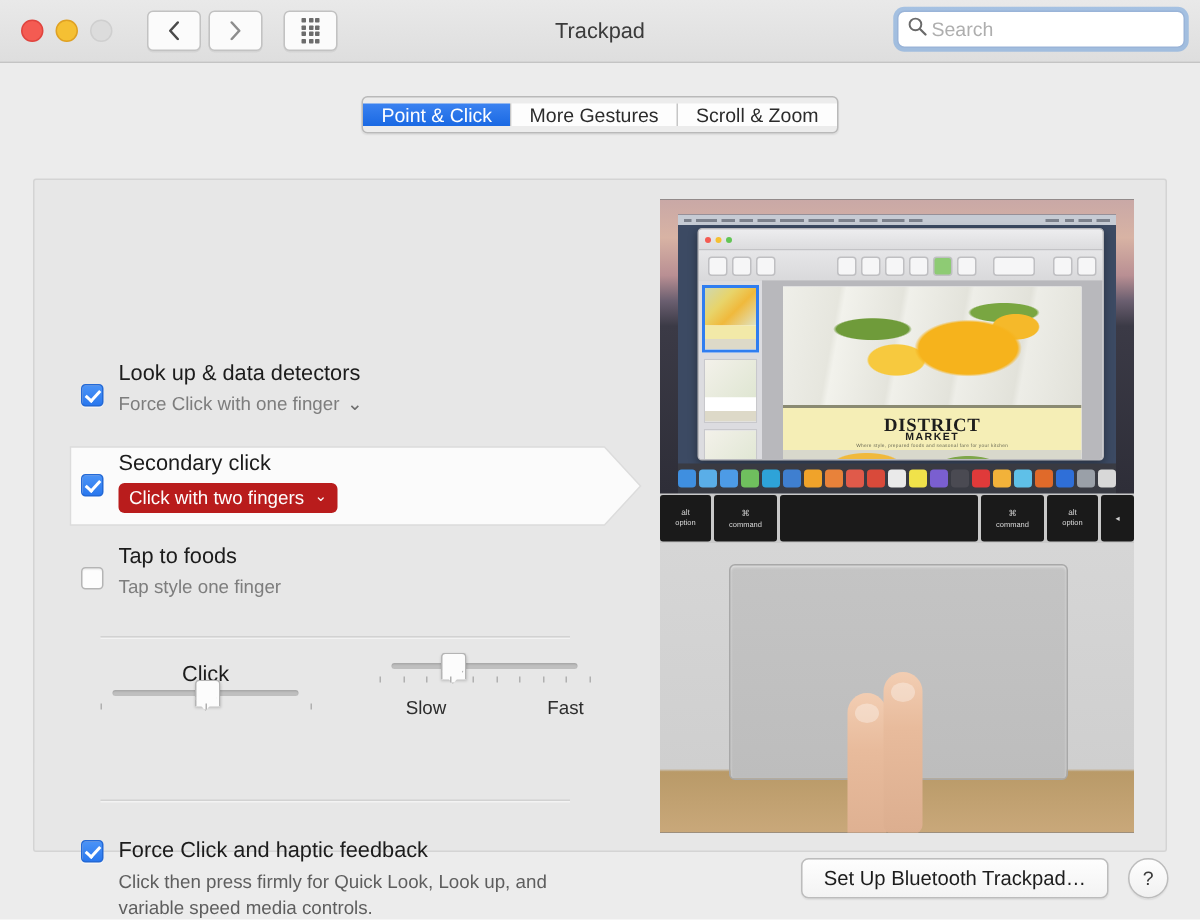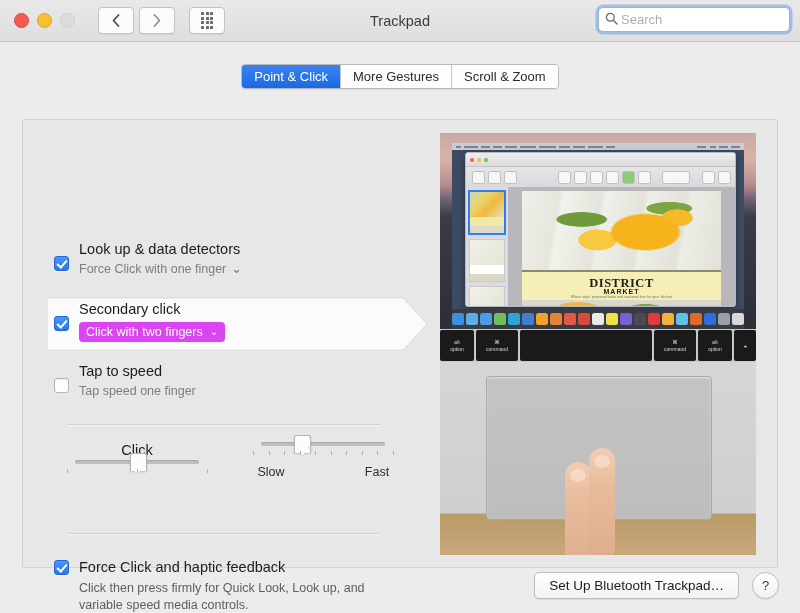--- a/index.html
+++ b/index.html
@@ -133,20 +133,21 @@
     display: flex;
     justify-content: center;
   }
   .tabs {
     display: flex;
     border: 1px solid #b9b9b9;
     border-radius: 4px;
     overflow: hidden;
     box-shadow: 0 1px 1px rgba(0,0,0,0.07);
     height: 23px;
+    align-items: center;
   }
   .tab {
     font-size: 13px;
     color: #2b2b2b;
     background: #fdfdfd;
     padding: 0 12px;
     display: flex;
     align-items: center;
     border-right: 1px solid #c6c6c6;
     white-space: nowrap;
@@ -255,21 +256,21 @@
     top: 174px;
     width: 388px;
     height: 60px;
     pointer-events: none;
   }
   .pennant svg { display: block; }
 
   .popupbtn {
     display: inline-flex;
     align-items: center;
-    background: #d946ef;
+    background: #b91c1c;
     border-radius: 4px;
     padding: 2px 7px 2px 7px;
     color: #fdfdfd;
     font-size: 12.5px;
     line-height: 16px;
   }
   .popupbtn .caret { margin-left: 7px; color: #fdfdfd; font-size: 10px; }
 
   
   .divider {
@@ -697,22 +698,22 @@
               </span>
             </div>
           </div>
         </div>
 
         <div class="optrow" style="top:240px;">
           <div class="cbwrap">
             <span class="cb off"></span>
           </div>
           <div class="opttext">
-            <div class="opt-title">Tap to speed</div>
-            <div class="opt-sub">Tap speed one finger</div>
+            <div class="opt-title">Tap to foods</div>
+            <div class="opt-sub">Tap style one finger</div>
           </div>
         </div>
 
         <div class="divider" style="top:304px;"></div>
 
         <div class="sliders">
 
           <div class="slider-block" style="margin-left:44px; width:140px;">
             <div class="slider-title">Click</div>
             <div style="position:relative; padding:0 8px;">
@@ -739,21 +740,21 @@
                   <i style="left:33.3%"></i>
                 <i style="left:44.4%"></i>
                   <i style="left:55.5%"></i>
                   <i style="left:66.6%"></i>
                   <i style="left:77.7%"></i>
                 <i style="left:88.8%"></i>
                   <i style="left:100%"></i>
               </div>
             </div>
             <div class="endlabels">
-              <span style="left:18px;">Slow</span>
+              <span style="left:31px;">Slow</span>
               <span style="left:124px;">Fast</span>
             </div>
           </div>
 
         </div>
 
         <div class="divider" style="top:413px;"></div>
 
         <div class="forceblock">
           <div class="optrow" style="position:relative; top:0;">

